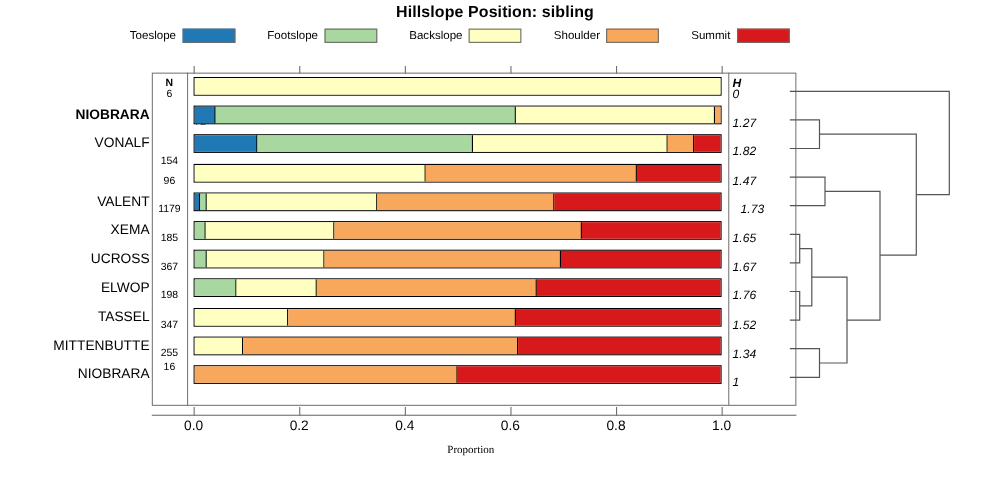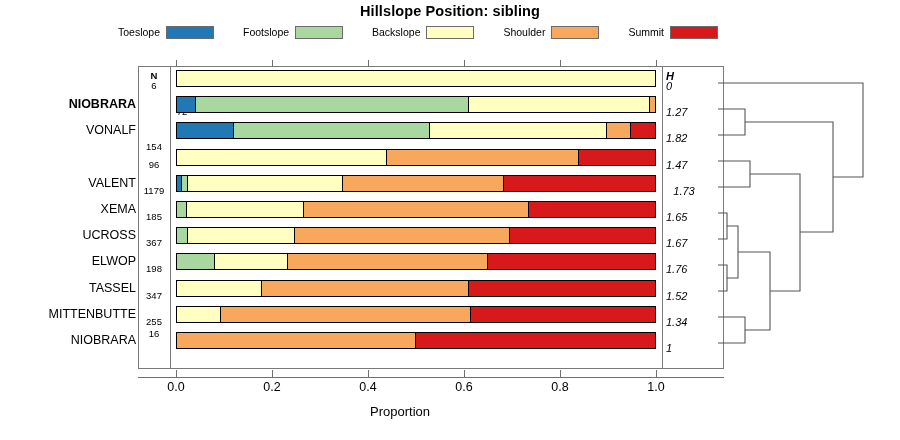--- a/index.html
+++ b/index.html
@@ -78,22 +78,23 @@
 
   
   .axis-line{position:absolute;left:138px;top:377px;width:586px;height:1px;background:#6f6f6f;}
   .axis-tick{position:absolute;top:370px;width:1px;height:8px;background:#6f6f6f;}
   .axis-tick-top{position:absolute;top:60px;width:1px;height:7px;background:#6f6f6f;}
   .axis-tick-label{
     position:absolute;top:380px;width:40px;margin-left:-20px;text-align:center;
     font-size:12.5px;
   }
   .axis-title{
-    position:absolute;left:160px;top:404px;width:480px;text-align:center;
-    font-size:13px;
+    position:absolute;left:188px;top:404px;width:480px;text-align:center;
+    font-size:10px;
+    font-family:Liberation Serif, serif;
   }
 
   
   .dendro{position:absolute;left:700px;top:66px;width:200px;height:303px;}
   .dendro svg{display:block;}
 </style>
 </head>
 <body>
 
 <div id="root">

